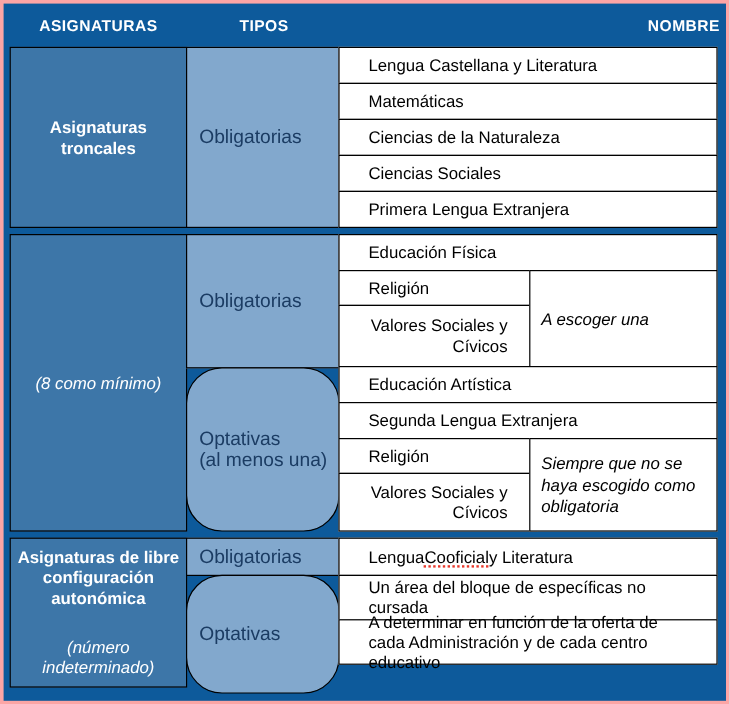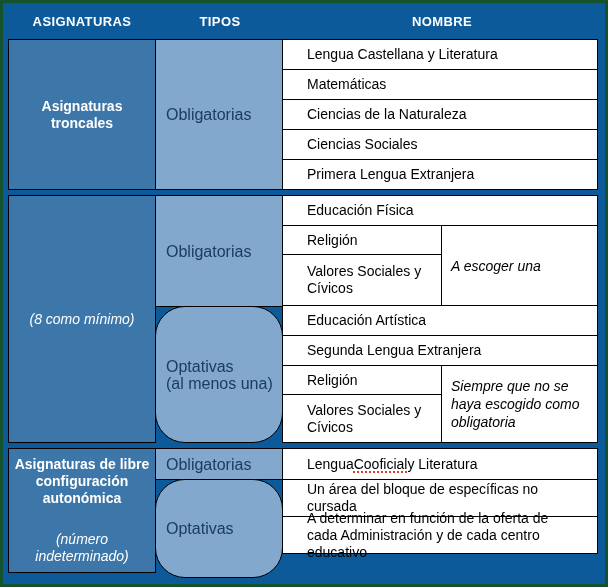--- a/index.html
+++ b/index.html
@@ -1,23 +1,23 @@
 <!DOCTYPE html>
 <html><head>
 <meta charset="utf-8">
 <style>
   * { margin:0; padding:0; box-sizing:border-box; }
   html,body { width:608px; height:587px; background:#ffffff; font-family:"Liberation Sans", sans-serif; }
-  .stage { position:relative; width:608px; height:587px; background:#14532d; overflow:hidden; }
+  .stage { position:relative; width:608px; height:587px; background:#fca5a5; overflow:hidden; }
   .table { position:absolute; left:3px; top:3px; width:602px; height:581px; background:#0d5a9b; padding:0 5px 6px 5px; }
 
   
   .header-row { display:flex; height:36px; align-items:center; }
   .hcell { color:#ffffff; font-weight:bold; font-size:13px; letter-spacing:0.4px; text-align:center; }
-  .h1 { width:148px; } .h2 { width:128px; } .h3 { width:316px; }
+  .h1 { width:148px; } .h2 { width:128px; } .h3 { width:316px;text-align:right; }
 
   
   .section { display:flex; margin-bottom:5px; }
   .cat { width:148px; background:#3d76a8; border:1px solid #000; color:#ffffff;
          display:flex; flex-direction:column; justify-content:center; text-align:center;
          font-size:14px; line-height:17px; padding:4px; }
   .cat .t { font-weight:bold; }
   .cat .n { font-style:italic; font-weight:normal; }
 
   .tipos { width:128px; margin-left:-1px; display:flex; flex-direction:column; }
@@ -25,21 +25,21 @@
           display:flex; flex-direction:column; justify-content:center; padding-left:10px; }
   .tipo + .tipo { margin-top:-1px;border-radius:30px; }
 
   .names { width:316px; margin-left:-1px; display:flex; flex-direction:column; }
   .nrow { background:#ffffff; border:1px solid #000; color:#000; font-size:14px; line-height:17px;
           display:flex; align-items:center; padding:0 24px; }
   .mt { margin-top:-1px; }
 
   .split { display:flex; }
   .split-left { width:154px; display:flex; flex-direction:column; }
-  .split-left .nrow { width:166px; }
+  .split-left .nrow { width:166px;text-align:right; }
   .split-gap { width:5px; }
   .split-note { flex:1; background:#ffffff; border:1px solid #000; color:#000; font-size:14px; line-height:18px;
                 font-style:italic; display:flex; align-items:center; padding:0 9px; margin-left:0; }
 
   
   .hrow31 { height:31px; } .hrow30 { height:30px; } .hrow32 { height:32px; }
   .hrow50 { height:38px; } .hrow49 { height:49px; } .hrow52 { height:52px; }
 
   .sec1 .cat, .sec1 .tipo1 { height:151px; }
   .sec2 .cat { height:248px; }

